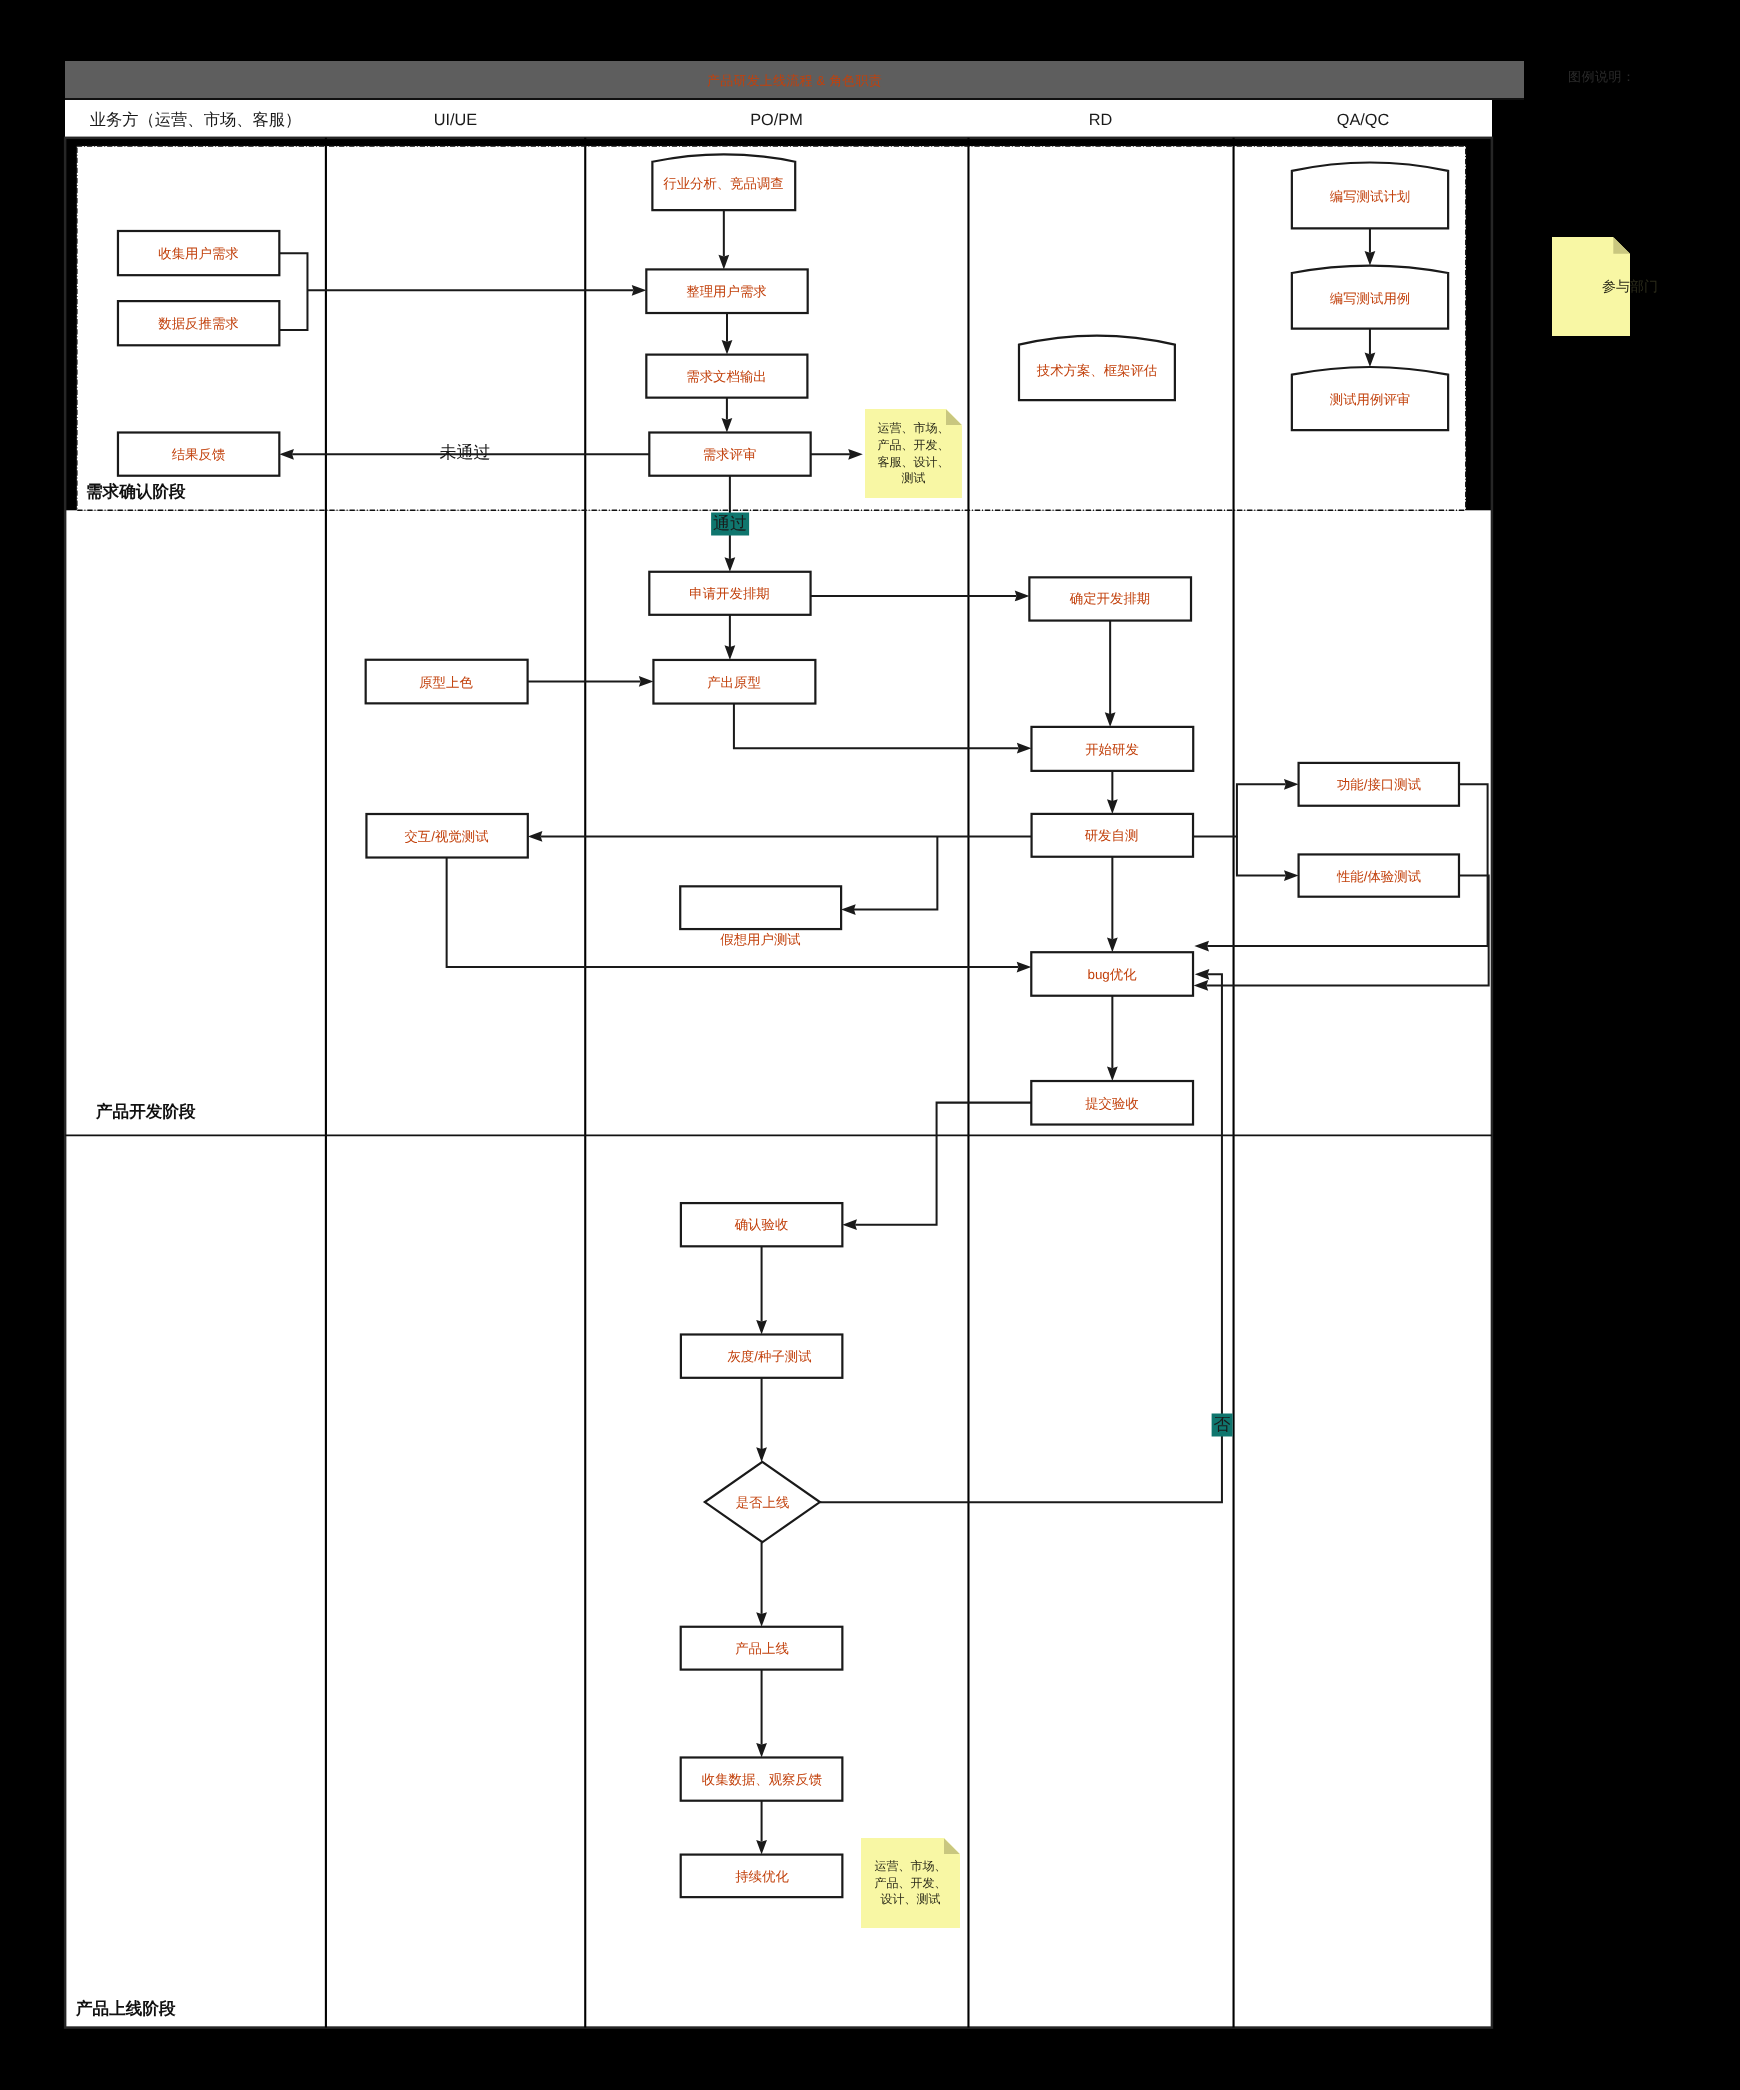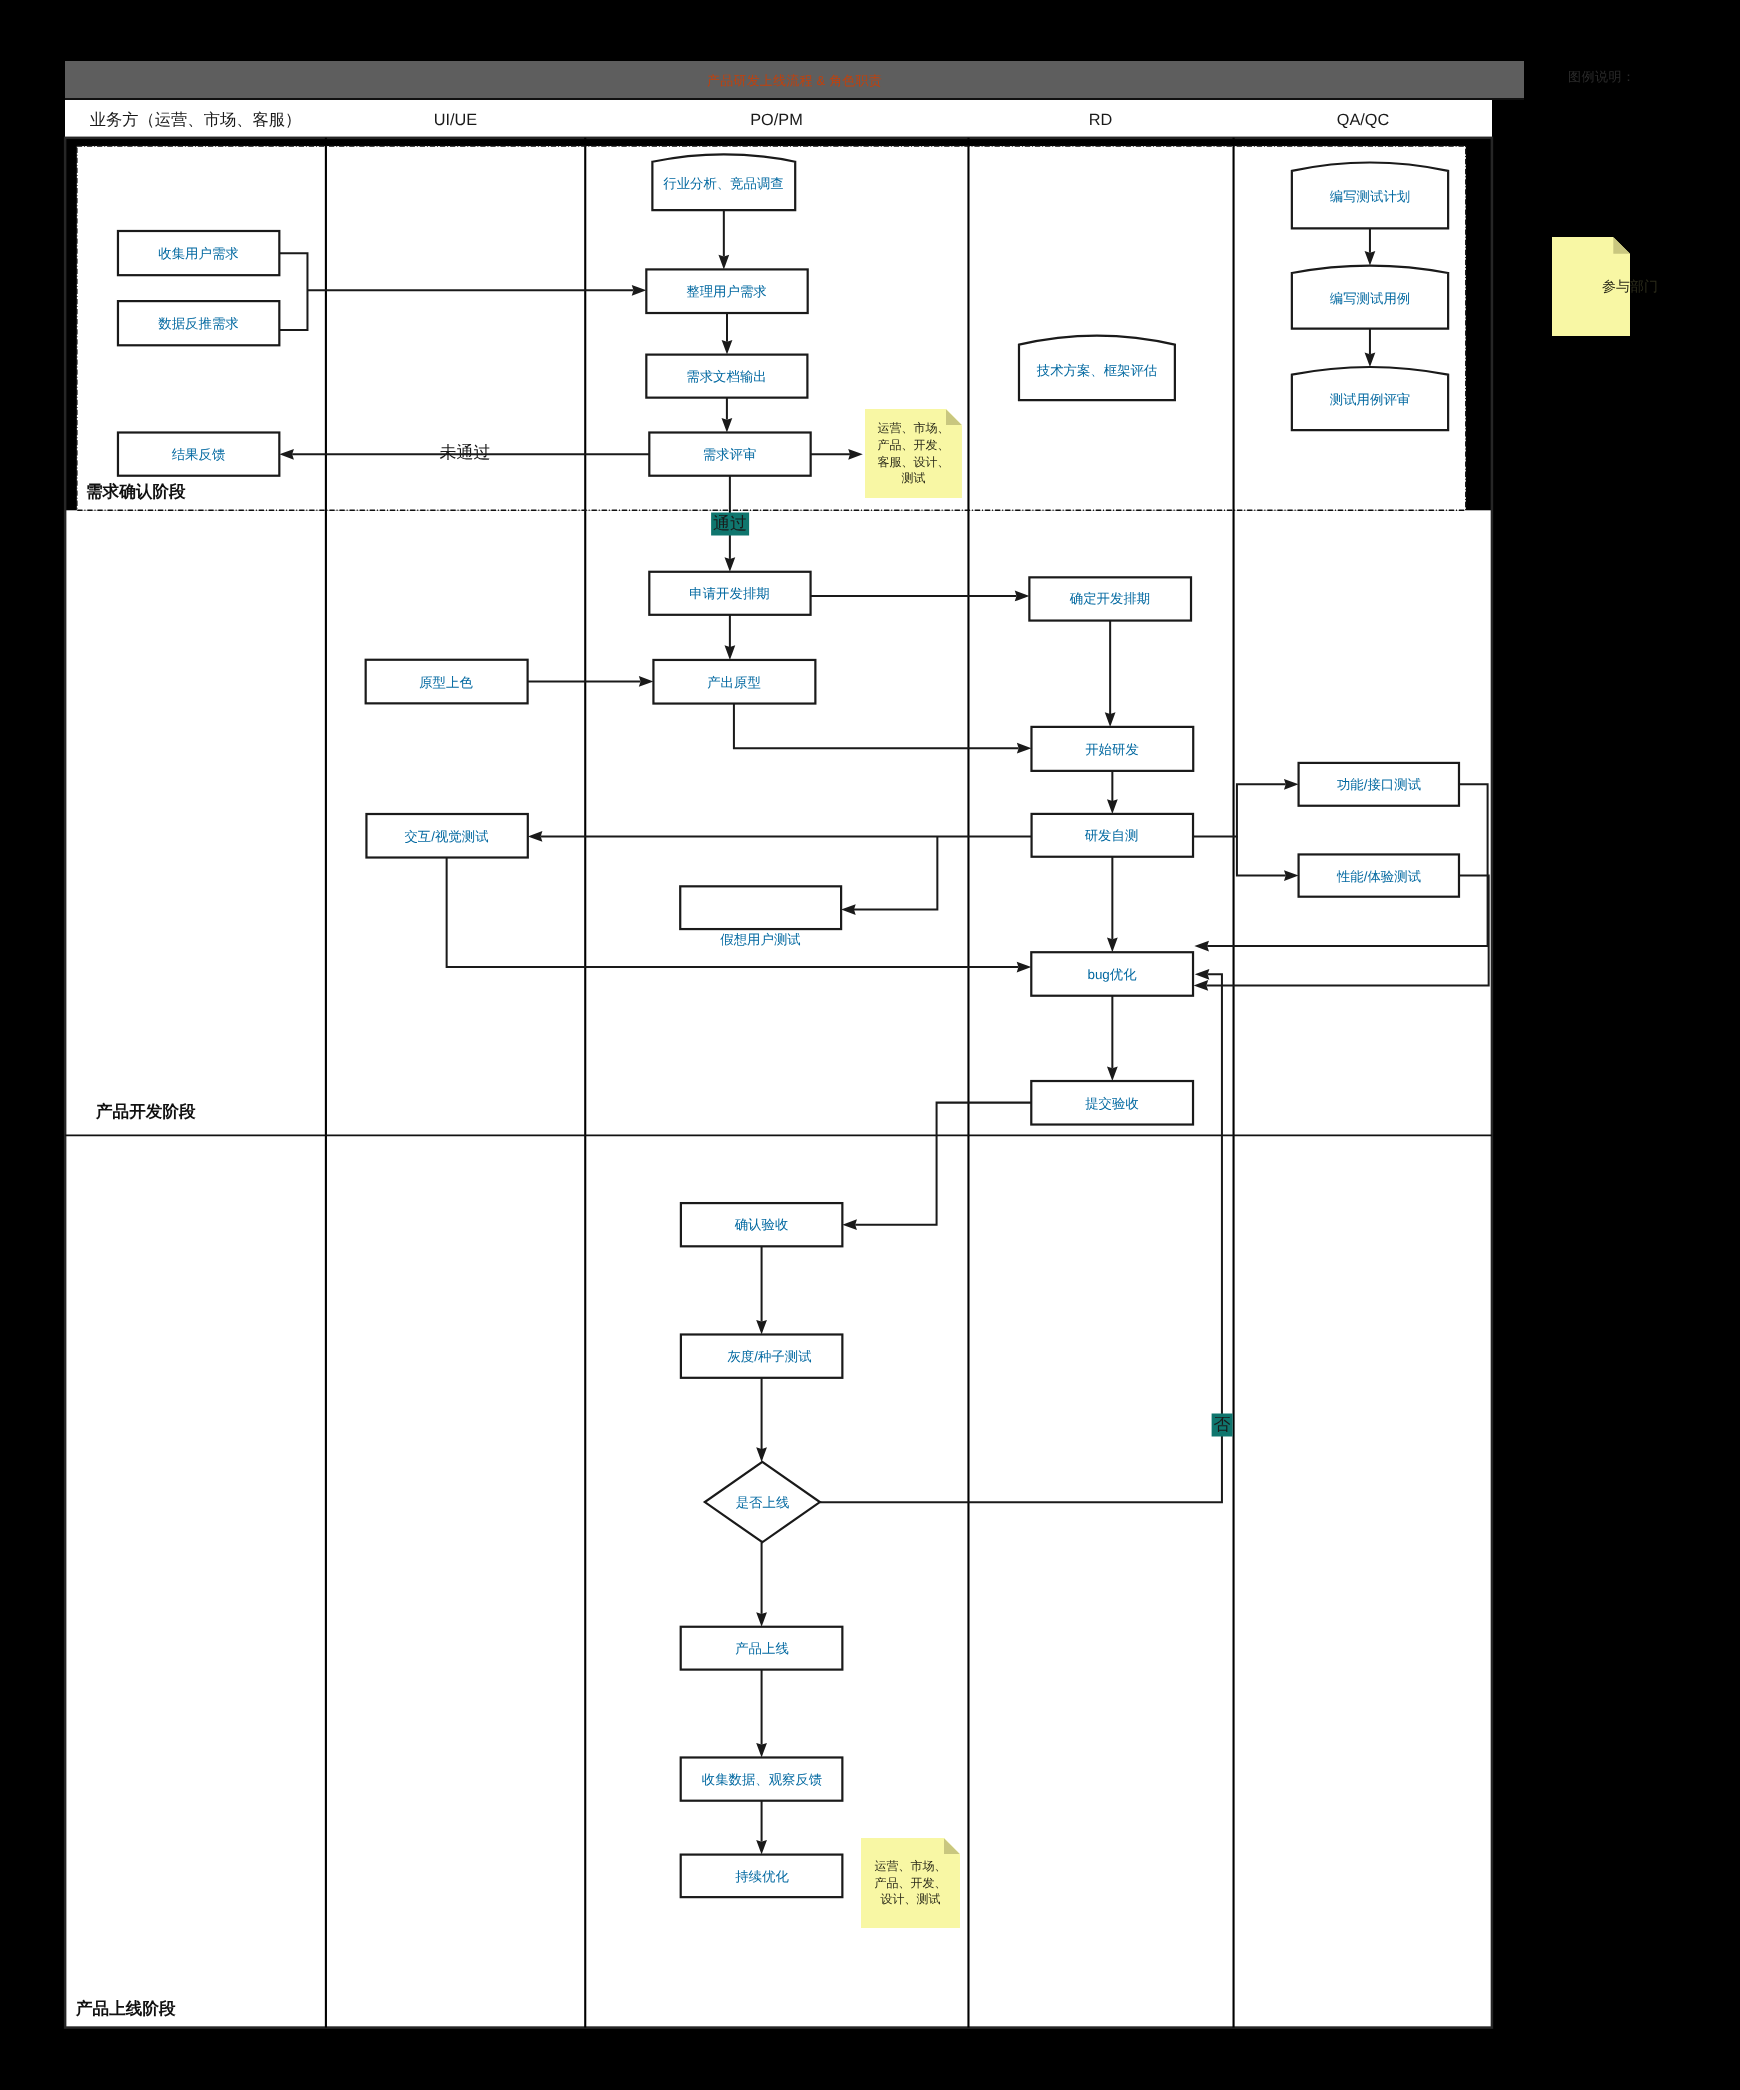--- a/index.html
+++ b/index.html
@@ -11,21 +11,21 @@
   #legend-caption{position:absolute;color:#2b2b2b;font-size:13px;line-height:1;
                   letter-spacing:0.5px;white-space:nowrap;}
   #title-bar{position:absolute;box-sizing:border-box;border-bottom:2.3px solid #111;}
   #title-text{position:absolute;text-align:center;color:#fff;font-size:13px;letter-spacing:0.2px;}
   #header-row{position:absolute;background:#fff;box-sizing:border-box;}
   .lane-head{position:absolute;text-align:center;color:#1a1a1a;font-size:16.3px;
              padding-top:1px;box-sizing:border-box;}
   .phase-label{position:absolute;color:#111;font-weight:bold;font-size:16.6px;
                line-height:1;white-space:nowrap;}
   .node-label{position:absolute;display:flex;align-items:center;justify-content:center;
-              text-align:right;color:#0369a1;font-size:13.4px;line-height:1.25;
+              text-align:right;color:#c2410c;font-size:13.4px;line-height:1.25;
               padding-top:1.9px;box-sizing:border-box;pointer-events:none;}
   .sticky{position:absolute;}
   .sticky-body{position:absolute;left:0;top:0;width:100%;height:100%;}
   .sticky-fold{position:absolute;right:0;top:0;background:#c9c77f;
                clip-path:polygon(0 0,100% 100%,0 100%);}
   .sticky-text{position:absolute;left:0;top:0;width:100%;height:100%;display:flex;
                flex-direction:column;align-items:center;justify-content:center;
                color:#2b2b1a;font-size:12px;line-height:1.38;text-align:center;}
   .edge-label{position:absolute;transform:translate(-50%,-50%);
               color:#1a1a1a;font-size:17px;padding:0 1.9px;white-space:nowrap;}

